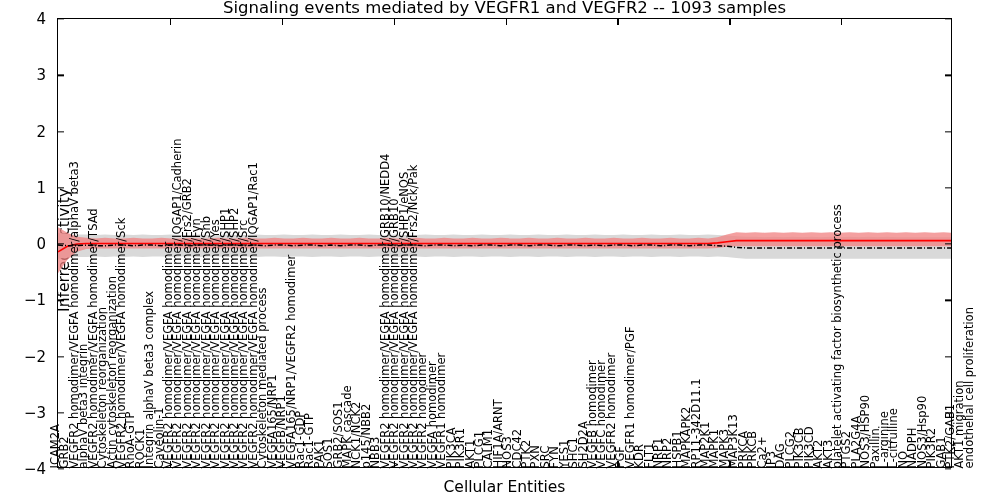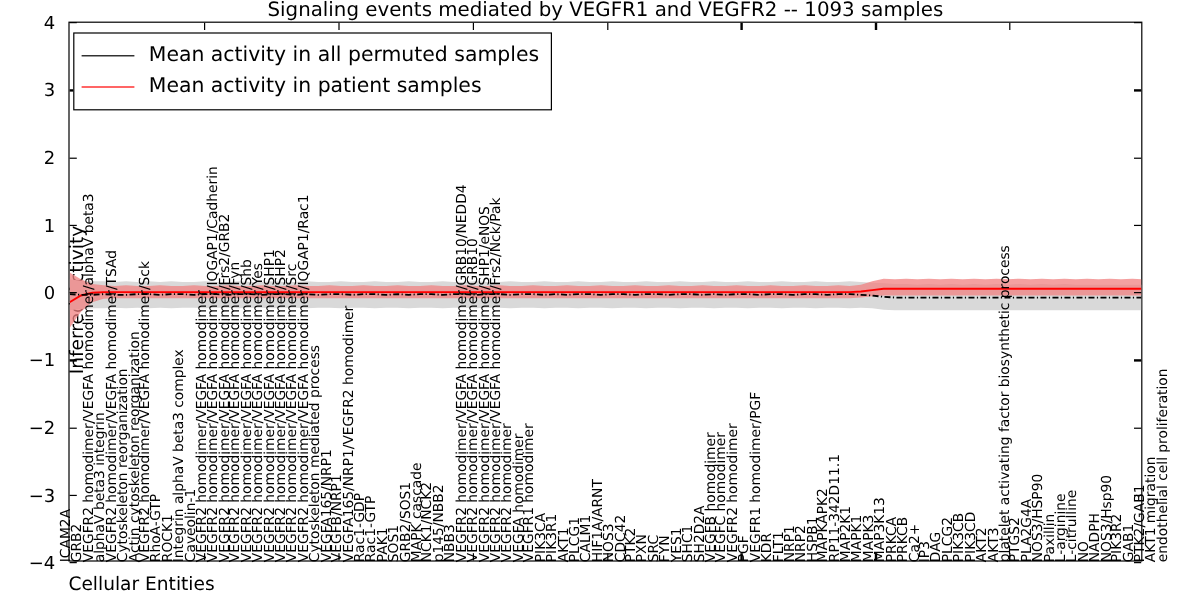--- a/index.html
+++ b/index.html
@@ -66,21 +66,21 @@
     font-size:15.5px;
     white-space:nowrap;
     color:#000;
   }
   .ylabel-host{
     position:absolute;left:0px;top:0px;width:24px;height:500px;
   }
   .xlabel{
     position:absolute;
     left:57px; top:478px; width:895px;
-    text-align:left;
+    text-align:center;
     font-size:15.5px;
     color:#000;
     white-space:nowrap;
   }
 
   
   .legend{
     position:absolute;
     left:61px; top:27px;
     background:#fff;
@@ -277,24 +277,14 @@
       <div class="xlab" style="left: 851.895px;">NO</div>
       <div class="xlab" style="left: 861.316px;">NADPH</div>
       <div class="xlab" style="left: 870.737px;">NOS3/Hsp90</div>
       <div class="xlab" style="left: 880.158px;">PIK3R2</div>
       <div class="xlab" style="left: 889.579px;">GAB1</div>
       <div class="xlab" style="left: 899px;">PTK2/GAB1</div>
       <div class="xlab" style="left: 908.421px;">AKT1 migration</div>
       <div class="xlab" style="left: 917.842px;">endothelial cell proliferation</div>
     </div>
 
-  <div class="legend">
-    <div class="legrow">
-      <span class="legline"></span>
-      <span class="legtext">Mean activity in all permuted samples</span>
-    </div>
-    <div class="legrow">
-      <span class="legline red"></span>
-      <span class="legtext">Mean activity in patient samples</span>
-    </div>
-  </div>
 
 </div>
 
 </body></html>

